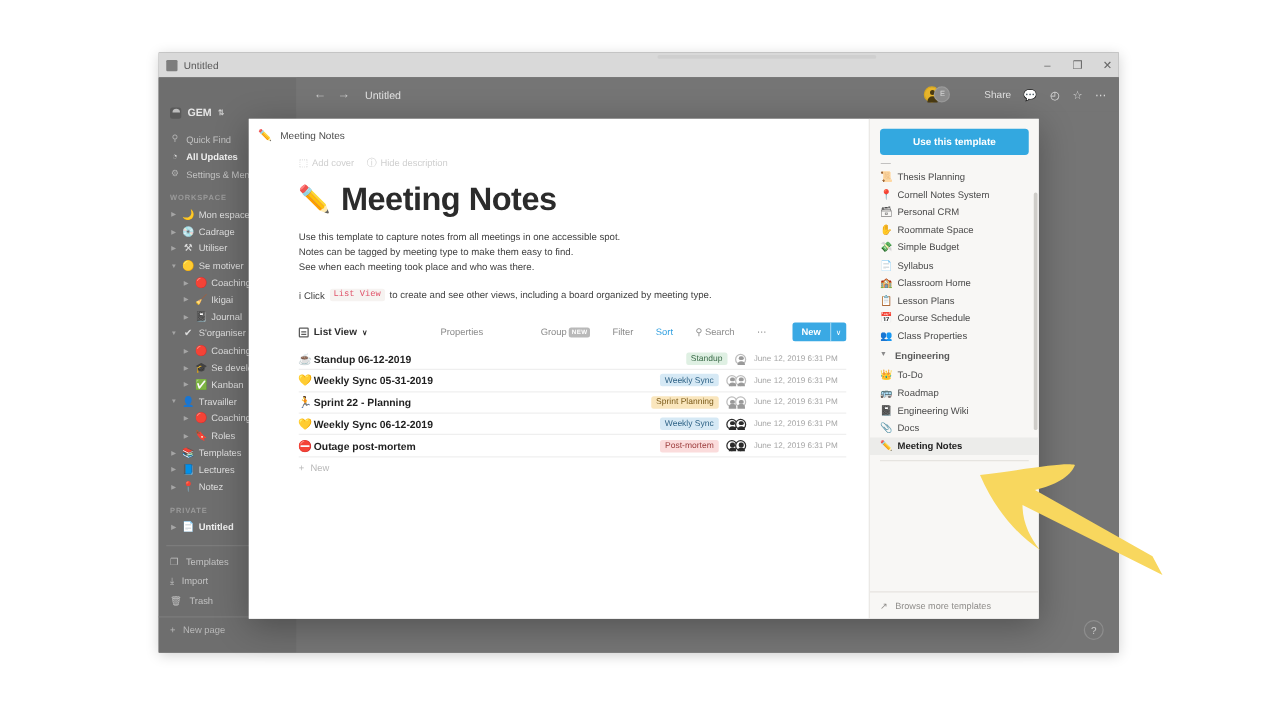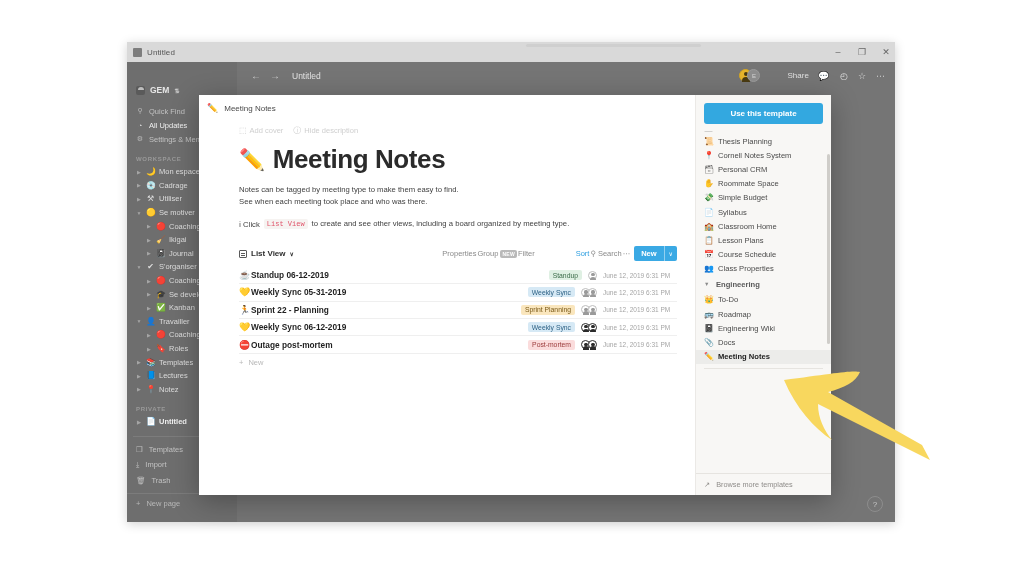--- a/index.html
+++ b/index.html
@@ -47,21 +47,21 @@
     padding: 7px 8px 9px 9px; color:#e6e6e6; font-size:8.5px; font-weight:bold;
   }
   .ws-avatar { width:9px; height:9px; border-radius:2px; background:#5a5a5a; position:relative;}
   .ws-avatar:after{content:"";position:absolute;left:1.5px;top:1.5px;width:6px;height:3px;background:#bdbdbd;border-radius:3px 3px 0 0;}
   .ws-caret { font-size:6px; opacity:.8; }
 
   .side-row {
     display:flex; align-items:center; gap:5px;
     padding: 2.5px 8px 2.5px 9px; font-size:7.5px; color:#c2c2c2; white-space:nowrap;
   }
-  .side-row.bright { color:#efefef; font-weight:normal; }
+  .side-row.bright { color:#efefef; font-weight:bold; }
   .side-row .ic { width:8px; text-align:center; font-size:7px; opacity:.85; flex:0 0 8px;}
   .side-section {
     padding: 10px 8px 3px 9px; font-size:6px; letter-spacing:.7px;
     color:#9a9a9a; font-weight:bold;
   }
   .tree-row {
     display:flex; align-items:center; gap:4px; white-space:nowrap;
     font-size:7.5px; color:#ddd; padding:2.3px 6px 2.3px 9px;
   }
   .tree-row .arrow { font-size:5px; color:#a5a5a5; width:6px; flex:0 0 6px; text-align:center;}
@@ -132,21 +132,21 @@
   }
 
   
   .view-bar{
     margin-top: 16px; margin-right: 18px;
     display:flex; align-items:center; height:18px;
   }
   .view-name{ display:flex; align-items:center; gap:4px; font-size:8px; color:#2e2e2e; font-weight:bold;}
   .view-name .vicon{ width:8px;height:8px;border:1px solid #5a5a5a;border-radius:1px; display:inline-block; position:relative;}
   .view-name .vicon:after{content:"";position:absolute;left:1px;top:2px;right:1px;height:1px;background:#5a5a5a;box-shadow:0 2px 0 #5a5a5a;}
-  .view-tools{ margin-left:auto; display:flex; align-items:center; gap:1px; font-size:7.5px; color:#8a8a8a; }
+  .view-tools{ margin-left:auto; display:flex; align-items:center; gap:18px; font-size:7.5px; color:#8a8a8a; }
   .view-tools .sorted{ color:#2f9fe0; }
   .badge-new{
     font-size:5px; background:#b9b9b9; color:#fff; border-radius:2px;
     padding:1px 2px; font-weight:bold; letter-spacing:.3px; vertical-align:middle;
   }
   .btn-new{
     display:flex; align-items:stretch; background:#3aa9e4; border-radius:2px; overflow:hidden;
     color:#fff; font-size:7.5px; margin-left:3px;
   }
   .btn-new .lbl{ padding:3px 7px; font-weight:bold;}
@@ -412,48 +412,49 @@
               <span>Hide description</span>
             </span>
           </div>
 
         <div class="doc-title">
           <span class="t-emoji">✏️</span>
           <span>Meeting Notes</span>
         </div>
 
         <div class="doc-desc" id="doc-desc">
+            <div>Use this template to capture notes from all meetings in one accessible spot.</div>
             <div>Notes can be tagged by meeting type to make them easy to find.</div>
             <div>See when each meeting took place and who was there.</div>
           </div>
 
         <div class="doc-callout">
           <span>ℹ Click</span>
           <span class="code">List View</span>
           <span>to create and see other views, including a board organized by meeting type.</span>
         </div>
 
         <div class="view-bar">
           <div class="view-name">
             <span class="vicon"></span>
             <span>List View</span>
             <span style="font-size:6px">∨</span>
           </div>
           <div class="view-tools" id="view-tools">
               <span style="display: inline-flex; align-items: center; gap: 2px;">
                 <span>Properties</span>
               </span>
-              <span style="display: inline-flex; align-items: center; gap: 2px;">
+              <span style="display: inline-flex; align-items: center; gap: 2px; margin-left: 28px;">
                 <span>Group</span>
                 <span class="badge-new">NEW</span>
               </span>
               <span style="display: inline-flex; align-items: center; gap: 2px;">
                 <span>Filter</span>
               </span>
-              <span class="sorted" style="display: inline-flex; align-items: center; gap: 2px; margin-left: 40px;">
+              <span class="sorted" style="display: inline-flex; align-items: center; gap: 2px;">
                 <span>Sort</span>
               </span>
               <span style="display: inline-flex; align-items: center; gap: 2px;">
                 <span>⚲</span>
                 <span>Search</span>
               </span>
               <span style="display: inline-flex; align-items: center; gap: 2px;">
                 <span>⋯</span>
               </span>
               <div class="btn-new">

